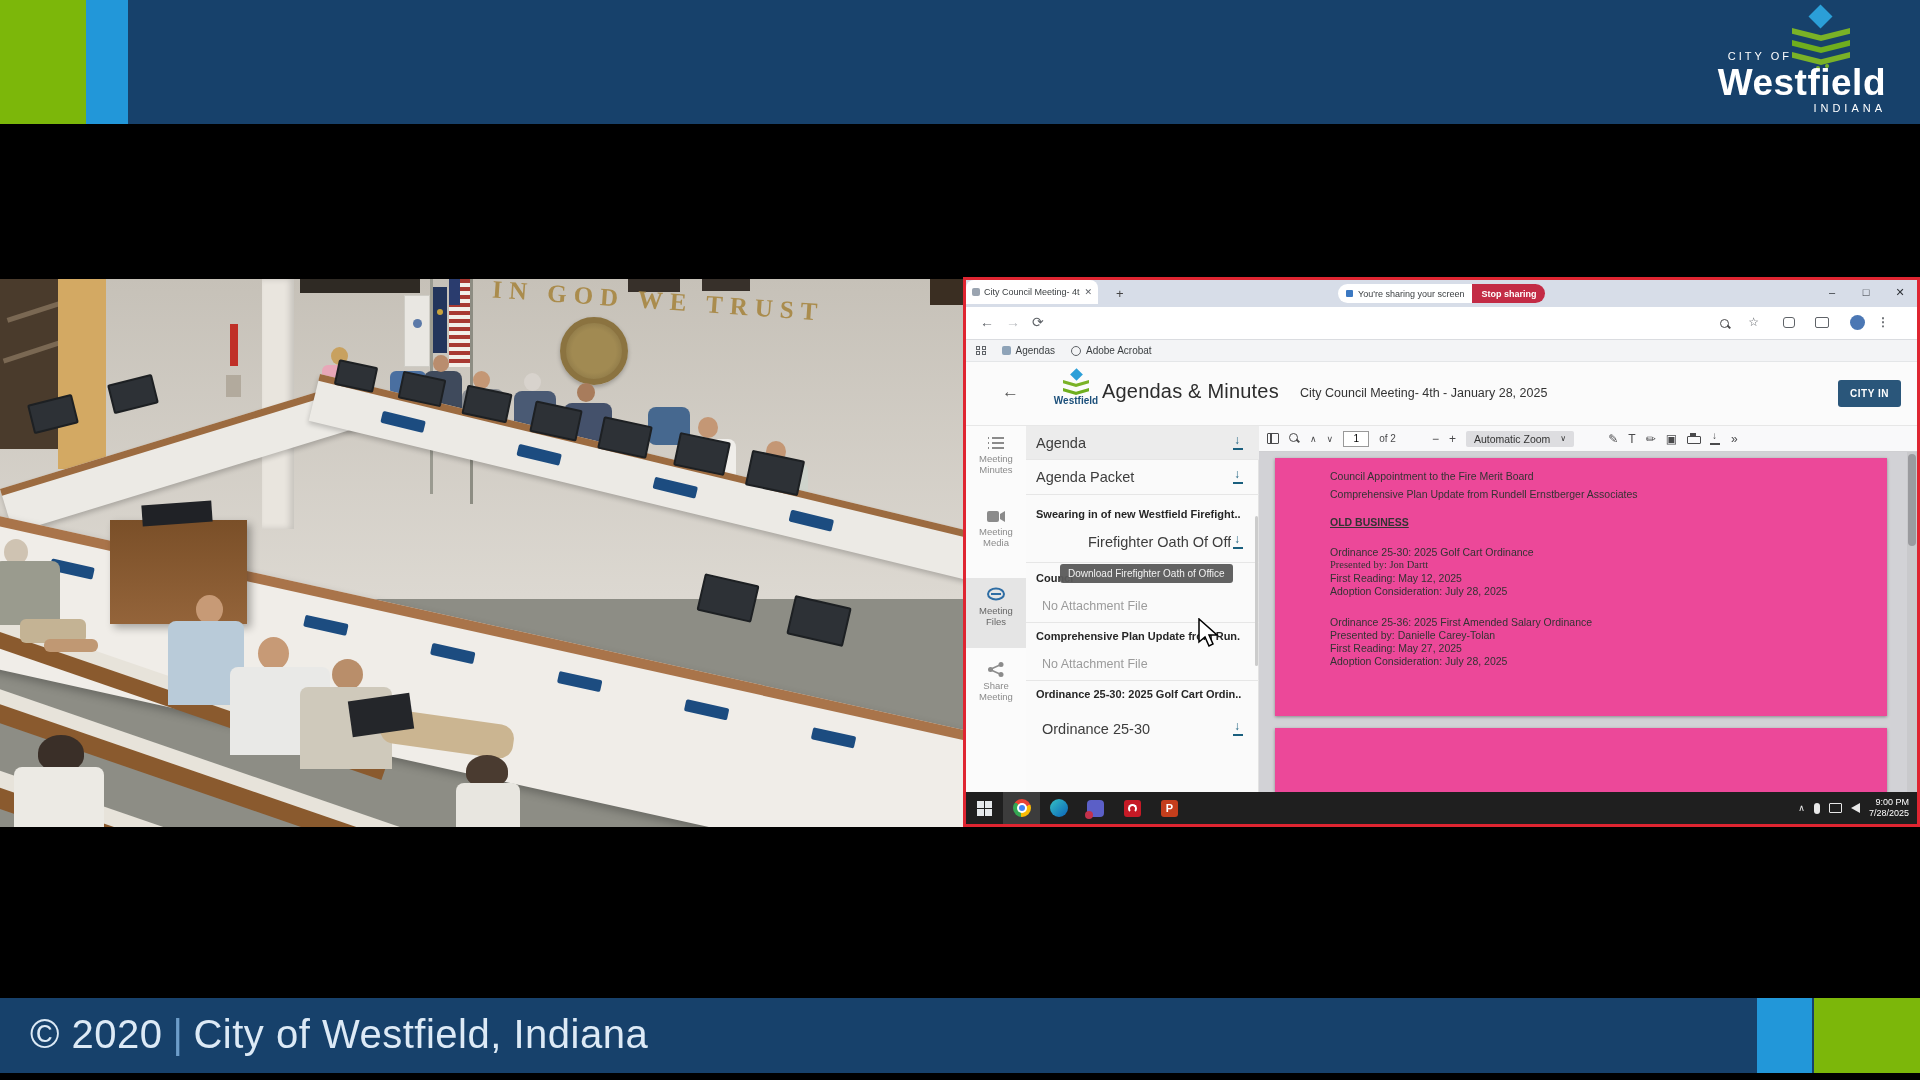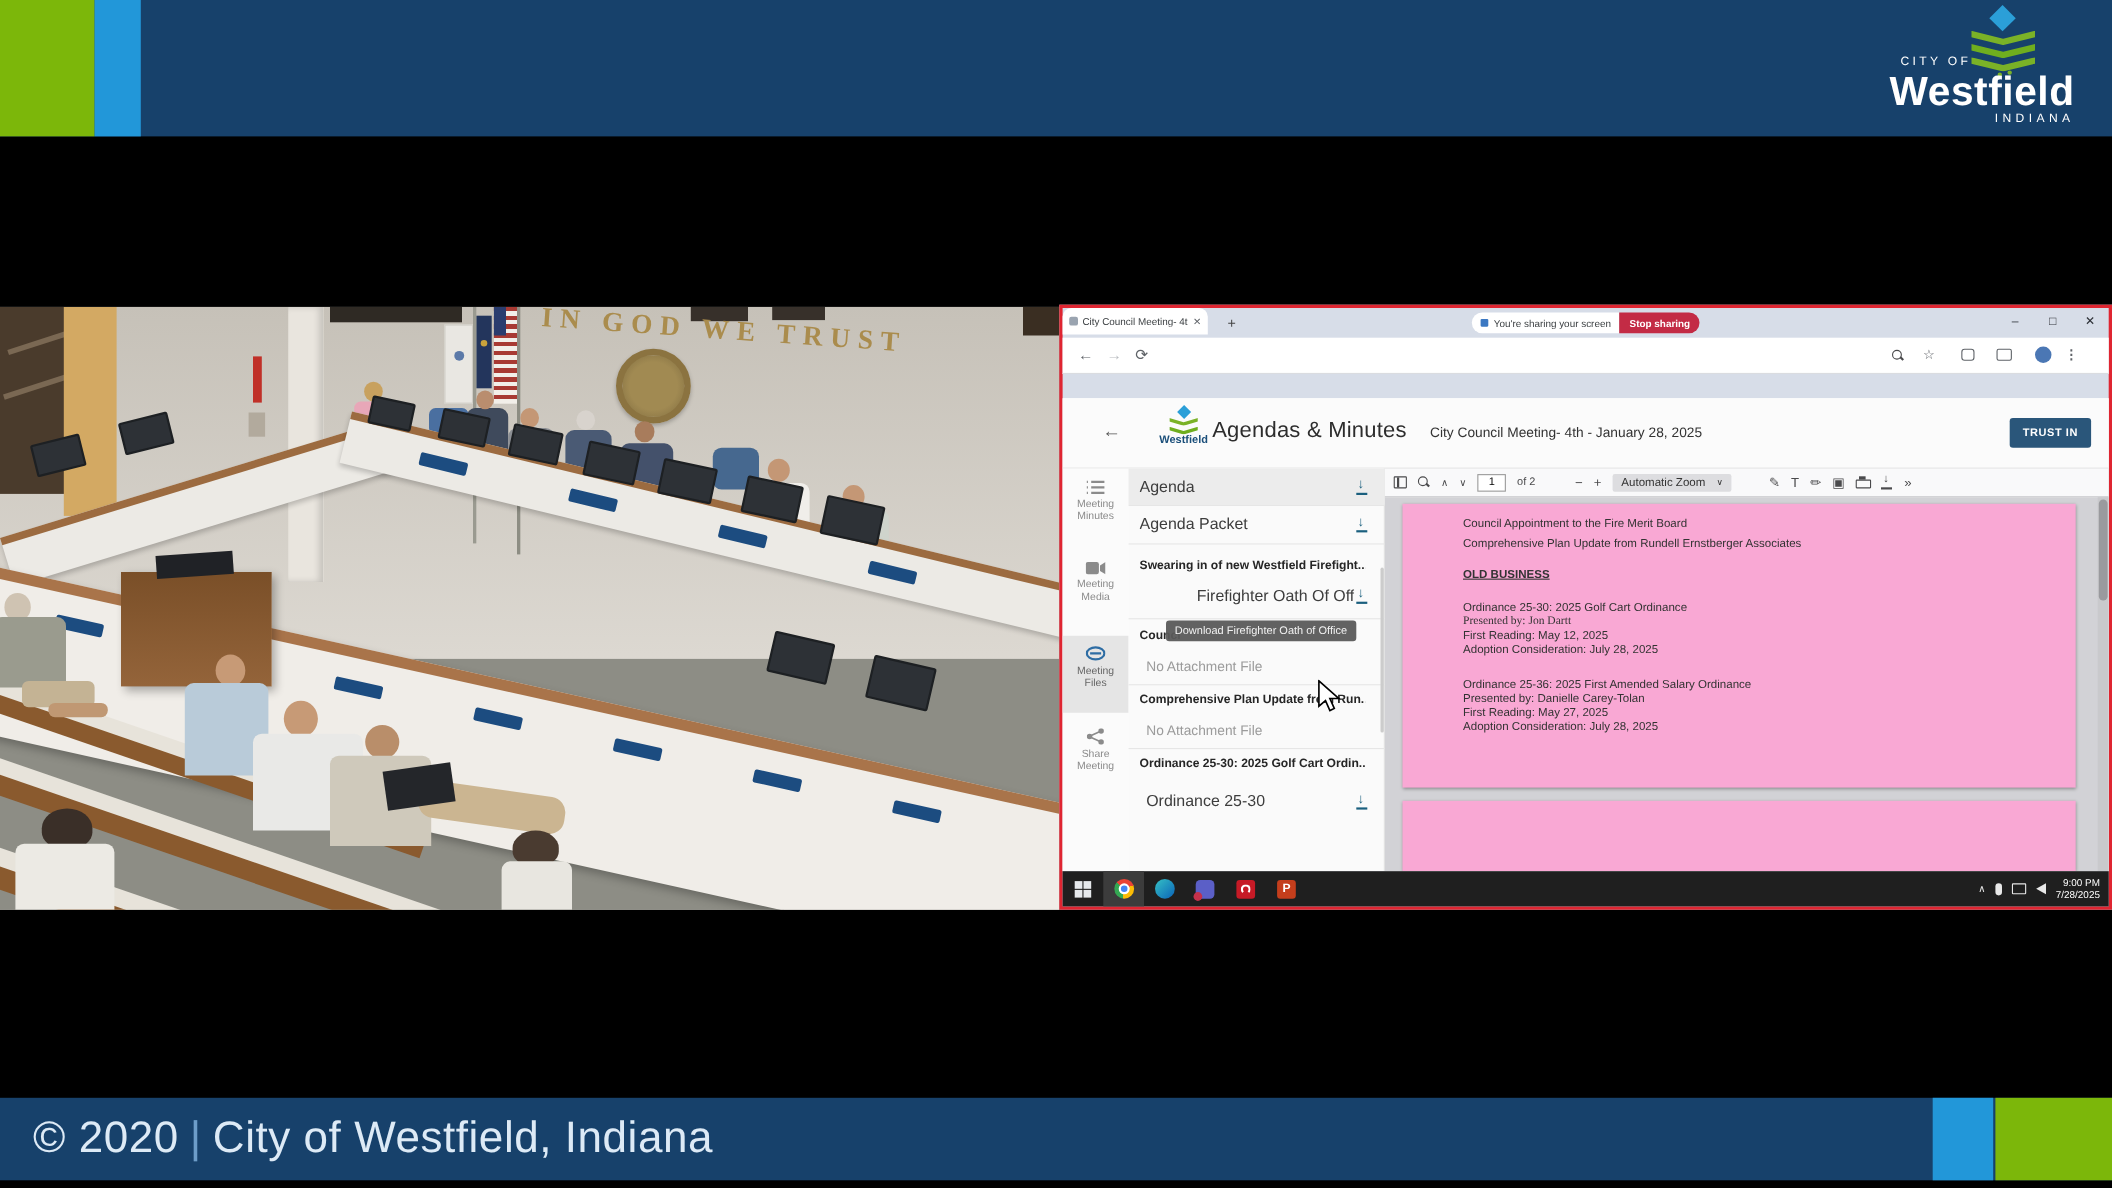--- a/index.html
+++ b/index.html
@@ -81,21 +81,21 @@
   .mag::after{content:"";position:absolute;left:7px;top:7px;width:4px;height:1.5px;background:#4a4a4c;transform:rotate(45deg);}
   .sbicon{width:12px;height:11px;border:1.5px solid #4a4a4c;border-radius:1px;position:relative;flex:none;}
   .sbicon::before{content:"";position:absolute;left:2px;top:0;width:1.5px;height:100%;background:#4a4a4c;}
   .prnicon{width:12px;height:11px;position:relative;flex:none;}
   .prnicon::before{content:"";position:absolute;left:0;top:3px;width:12px;height:6px;border:1.5px solid #4a4a4c;border-radius:1px;}
   .prnicon::after{content:"";position:absolute;left:3px;top:0;width:6px;height:3px;background:#4a4a4c;}
   .savicon{position:relative;width:12px;height:12px;flex:none;}
   .savicon::before{content:"↓";position:absolute;left:3px;top:-3px;font-size:10px;font-weight:bold;color:#4a4a4c;}
   .savicon::after{content:"";position:absolute;left:1px;bottom:0;width:10px;height:1.5px;background:#4a4a4c;}
   .pdfdoc{left:0;top:26px;width:648px;height:340px;overflow:hidden;}
-  .pdfpage{position:absolute;left:16px;width:612px;background:#f9a8d4;box-shadow:0 1px 3px rgba(0,0,0,.35);}
+  .pdfpage{position:absolute;left:16px;width:612px;background:#ec4899;box-shadow:0 1px 3px rgba(0,0,0,.35);}
   .pl{position:absolute;left:55px;font-size:10.5px;color:#333;white-space:nowrap;}
   .pdfsb{left:648px;top:26px;width:10px;height:340px;background:#c9c9cc;}
   .pdfsb .thumb{position:absolute;left:1px;top:2px;width:8px;height:92px;background:#9a9a9e;border-radius:4px;}
 
   
   .wtask{left:0;top:512px;width:951px;height:32px;background:#1f1f1f;display:flex;align-items:center;}
   .tslot{width:37px;height:32px;display:flex;align-items:center;justify-content:center;}
   .tray{margin-left:auto;display:flex;align-items:center;gap:9px;padding-right:8px;color:#e8e8e8;}
   .clock{text-align:right;font-size:9px;color:#fff;line-height:11px;}
 
@@ -252,33 +252,49 @@
       <span class="a navbtn" style="left:40px;color:#b9bcc0;">→</span>
       <span class="a navbtn" style="left:66px;">⟳</span>
       <span class="a" style="right:186px;top:9px;"><span class="mag" style="display:inline-block;"></span></span>
       <span class="a tbicon" style="right:158px;">☆</span>
       <span class="a" style="right:122px;top:10px;width:12px;height:11px;border:1.5px solid #5f6368;border-radius:3px;"></span>
       <span class="a" style="right:88px;top:10px;width:14px;height:11px;border:1.5px solid #5f6368;border-radius:2px;"></span>
       <span class="a" style="right:52px;top:8px;width:15px;height:15px;border-radius:50%;background:#4b77b4;"></span>
       <span class="a tbicon" style="right:28px;font-weight:bold;">⋮</span>
     </div>
 
+    <div class="a bookmarks">
+      <span style="display:inline-grid;grid-template-columns:4px 4px;gap:1.5px;">
+        <span style="width:4px;height:4px;border:1px solid #5f6368;"></span>
+          <span style="width:4px;height:4px;border:1px solid #5f6368;"></span>
+        <span style="width:4px;height:4px;border:1px solid #5f6368;"></span>
+          <span style="width:4px;height:4px;border:1px solid #5f6368;"></span>
+      </span>
+      <span class="bmitem">
+        <span style="width:9px;height:9px;border-radius:2px;background:#8ea3b8;"></span>
+        <span>Agendas</span>
+      </span>
+      <span class="bmitem">
+        <span style="width:10px;height:10px;border-radius:50%;border:1.5px solid #5f6368;position:relative;"></span>
+        <span>Adobe Acrobat</span>
+      </span>
+    </div>
 
     <div class="a page">
       <div class="a pheader">
         <span class="a" style="left:36px;top:20px;font-size:17px;color:#555;">←</span>
         <div class="a" style="left:86px;top:8px;width:48px;text-align:center;">
           <div style="width:9px;height:9px;background:#2b9fd8;transform:rotate(45deg);margin:0 auto;"></div>
           <div style="width:26px;height:7px;background:#7ab227;margin:1px auto 0;clip-path:polygon(0 0,50% 55%,100% 0,100% 45%,50% 100%,0 45%);"></div>
           <div style="width:26px;height:7px;background:#6fae1e;margin:1px auto 0;clip-path:polygon(0 0,50% 55%,100% 0,100% 45%,50% 100%,0 45%);"></div>
           <div style="font-size:10px;font-weight:bold;color:#1b4f7a;">Westfield</div>
         </div>
         <div class="a ptitle">Agendas &amp; Minutes</div>
         <div class="a psub">City Council Meeting- 4th - January 28, 2025</div>
-        <div class="a signin">TRUST IN</div>
+        <div class="a signin">CITY IN</div>
       </div>
 
       <div class="a iconrail">
         <div class="railitem" style="top:6px;height:64px;">
           <svg width="18" height="14" viewBox="0 0 18 14">
               <g stroke="#8b8b8b" stroke-width="2">
                 <line x1="5" y1="2" x2="17" y2="2"></line>
                 <line x1="5" y1="7" x2="17" y2="7"></line>
                 <line x1="5" y1="12" x2="17" y2="12"></line>
                 <line x1="1" y1="2" x2="2" y2="2"></line>

